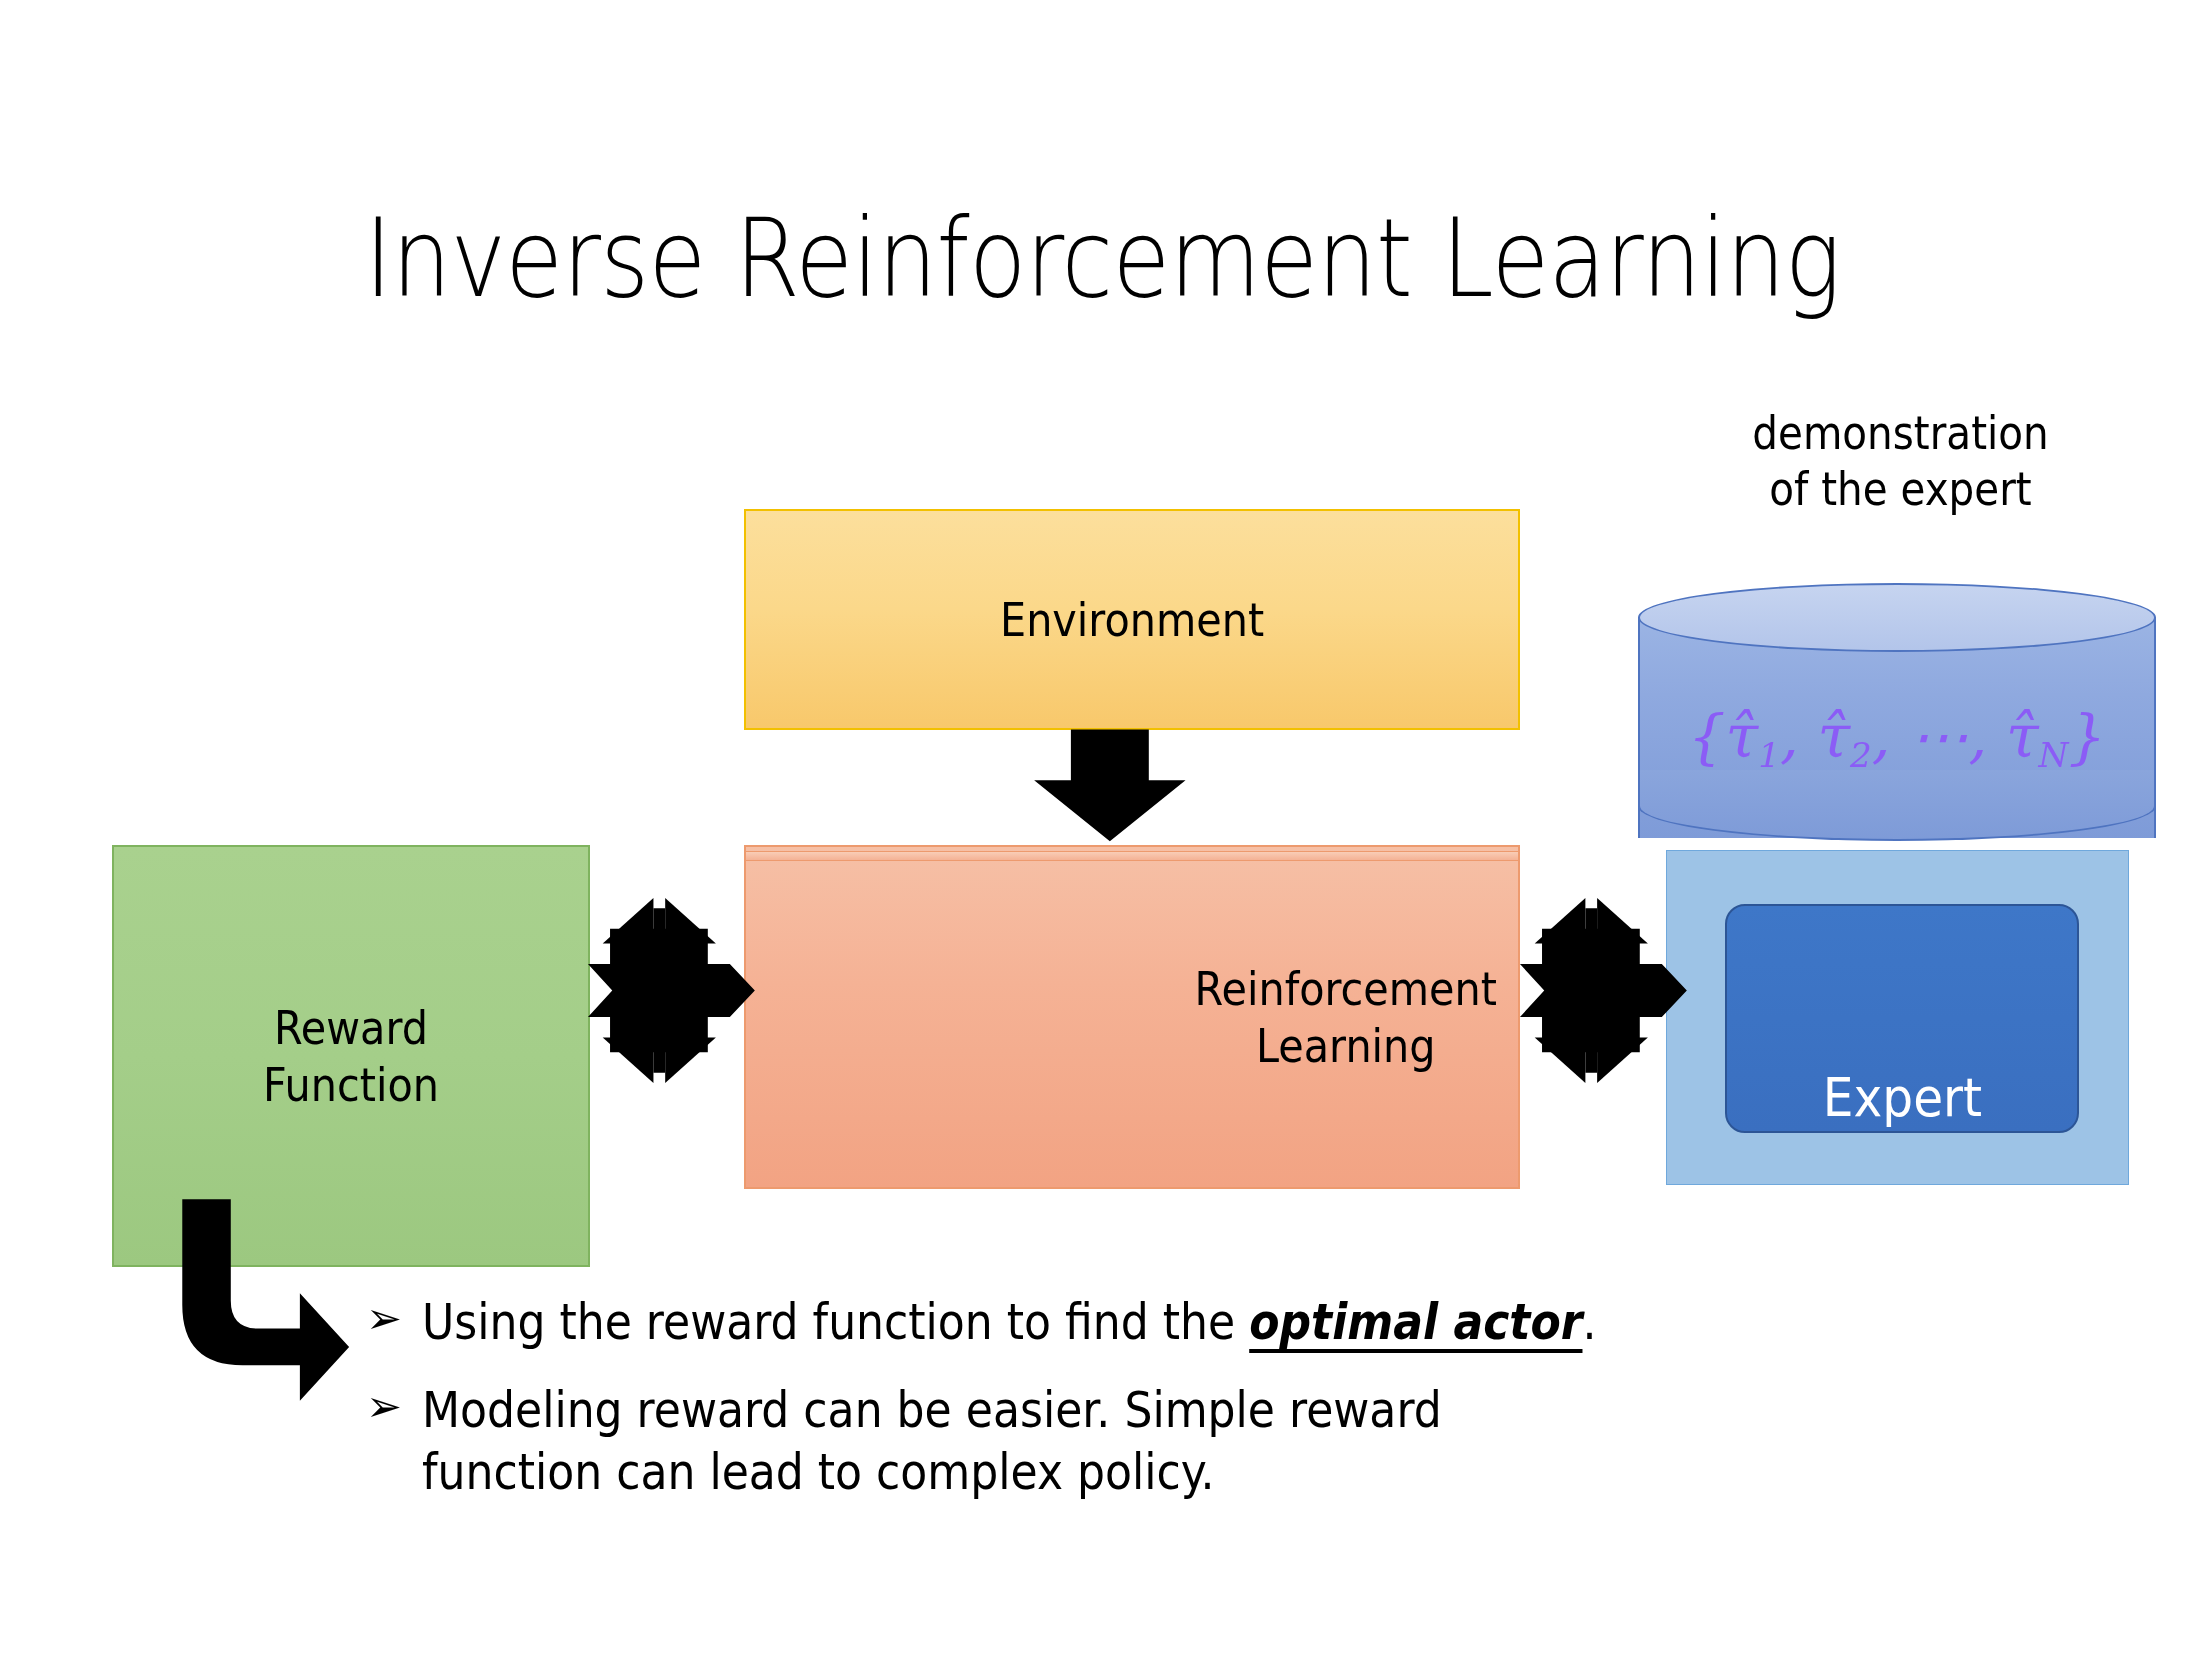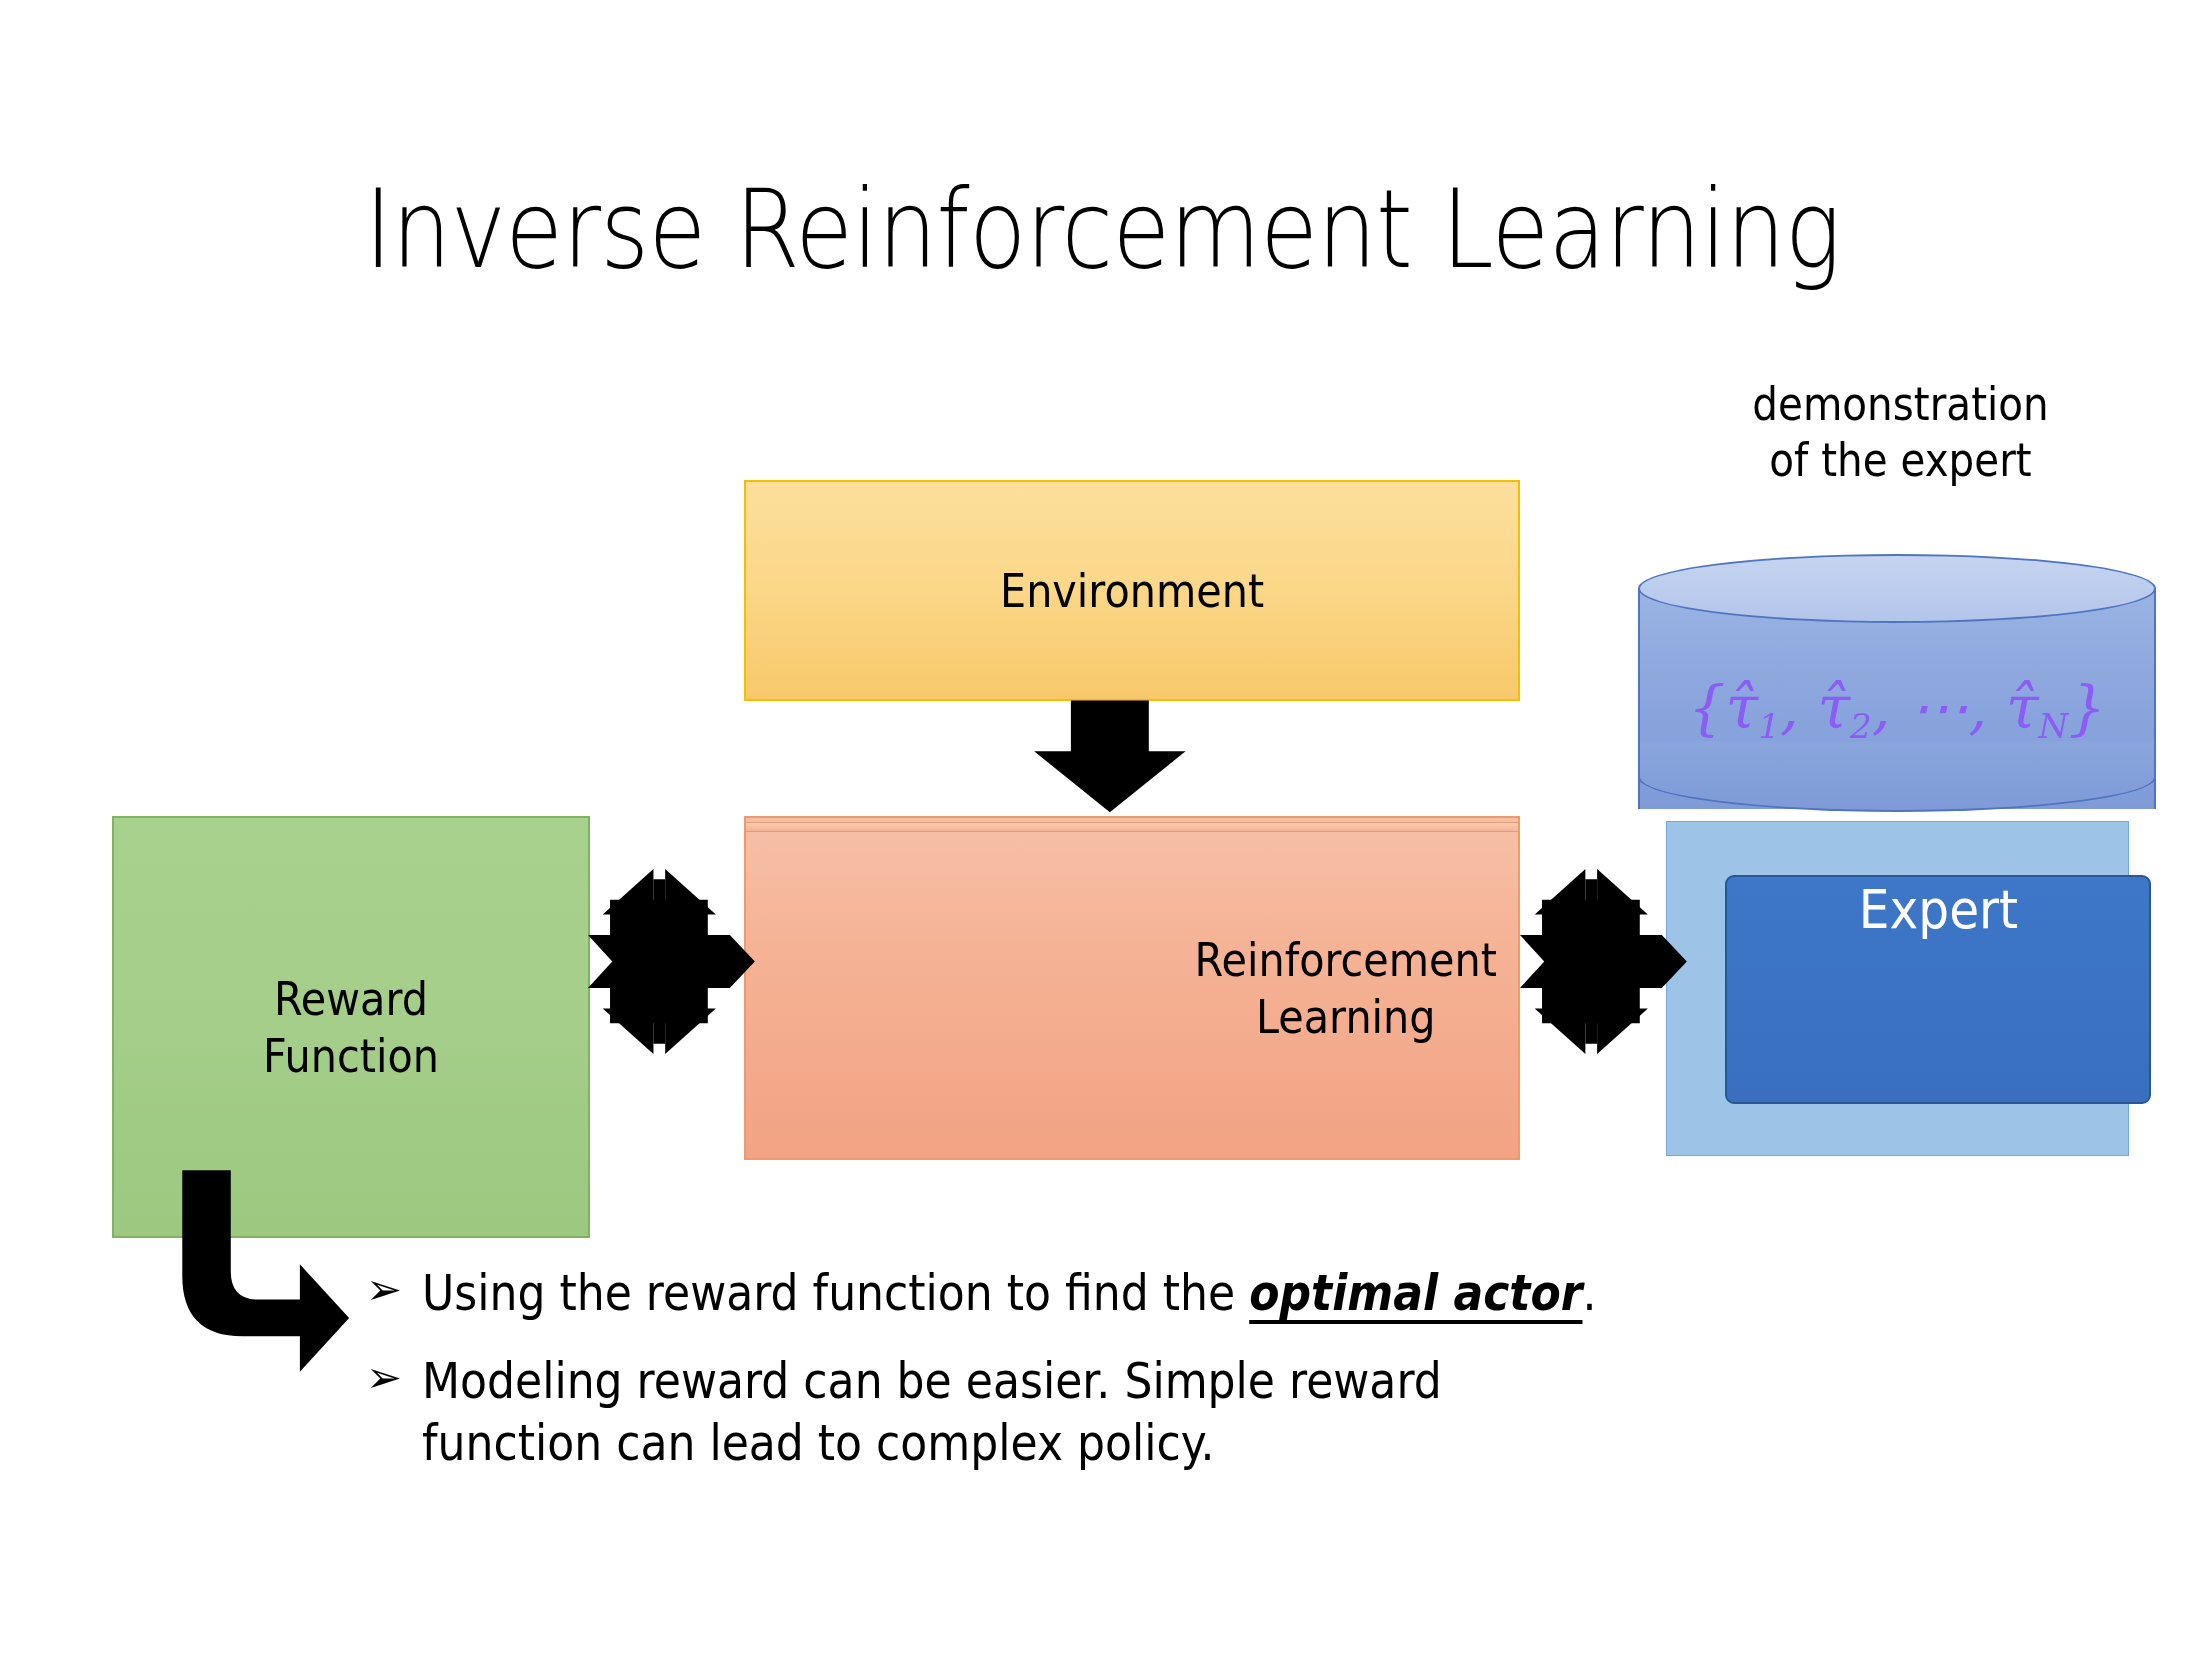--- a/index.html
+++ b/index.html
@@ -12,20 +12,21 @@
     height: 1654px;
     position: relative;
     overflow: hidden;
     font-family: "Liberation Sans", sans-serif;
     color: #000000;
   }
   .slide {
     position: absolute;
     inset: 0;
     background: #ffffff;
+    margin-top: 29px;
   }
 
   
   #slide-title {
     position: absolute;
     left: 0;
     top: 175px;
     width: 2205px;
     text-align: center;
     font-family: "DejaVu Sans", sans-serif;
@@ -103,28 +104,28 @@
     width: 463px;
     height: 335px;
     background: #9DC3E6;
     border: 1.5px solid #6FA8DC;
     box-sizing: border-box;
   }
   #expert-box {
     position: absolute;
     left: 1725px;
     top: 875px;
-    width: 426px;
+    width: 354px;
     height: 229px;
     background: linear-gradient(180deg,#3E77C8 0%, #3A6FC0 100%);
     border: 2.9px solid #2C5596;
-    border-radius: 9px;
+    border-radius: 20px;
     box-sizing: border-box;
     display: flex;
-    align-items: flex-start;
+    align-items: flex-end;
     justify-content: center;
   }
   #expert-box .box-label {
     font-size: 54px;
     color: #ffffff;
     font-family: "DejaVu Sans", sans-serif;
     transform: scaleX(0.9);
   }
 
   

